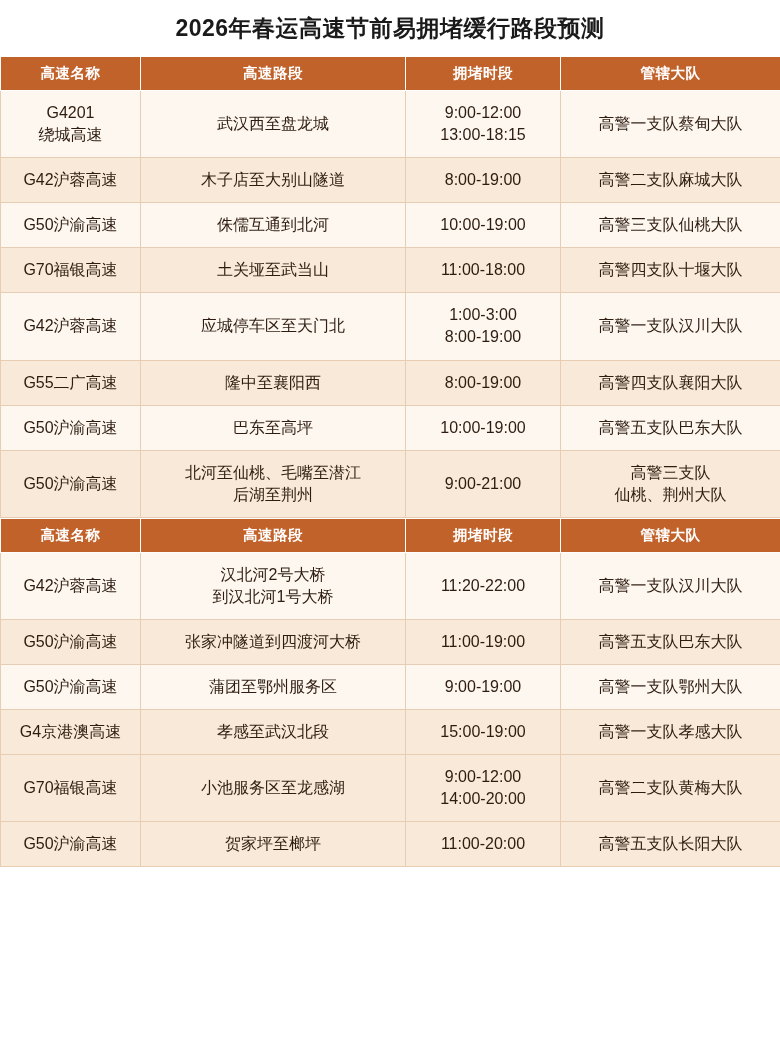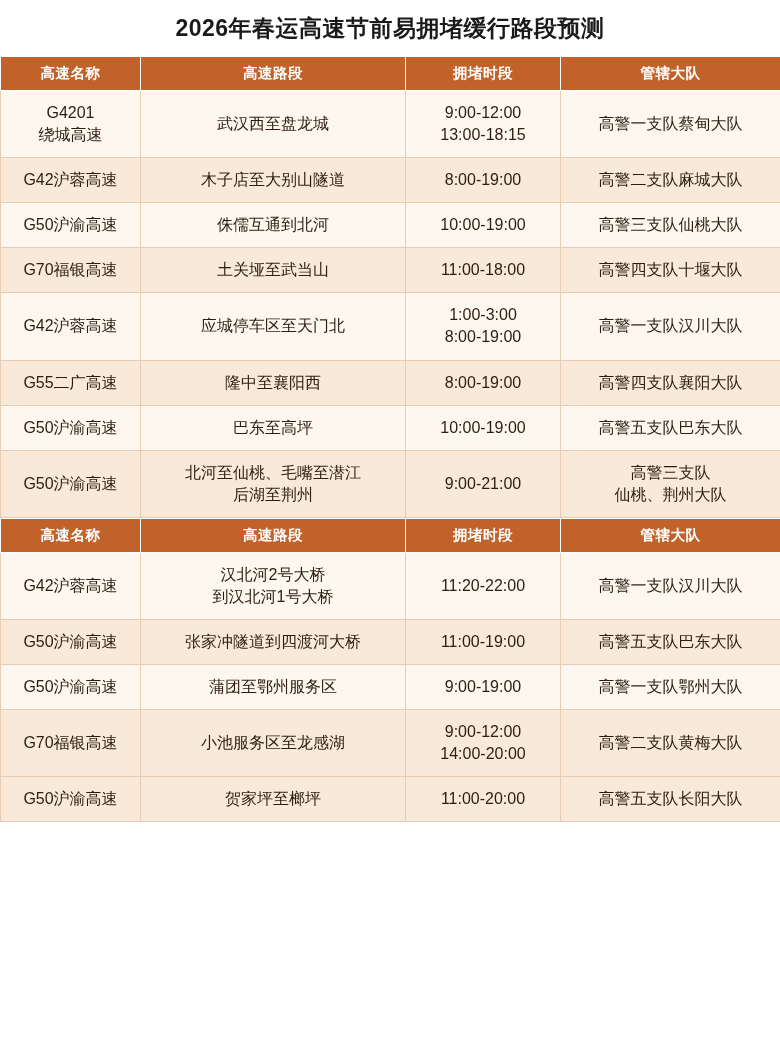--- a/index.html
+++ b/index.html
@@ -265,20 +265,34 @@
             </td>
             <td>
               <span class="cell-line nowrap">9:00-19:00</span>
             </td>
             <td>
               <span class="cell-line">高警一支队鄂州大队</span>
             </td>
           </tr>
           <tr class="alt">
             <td>
+              <span class="cell-line">G4京港澳高速</span>
+            </td>
+            <td>
+              <span class="cell-line">孝感至武汉北段</span>
+            </td>
+            <td>
+              <span class="cell-line nowrap">15:00-19:00</span>
+            </td>
+            <td>
+              <span class="cell-line">高警一支队孝感大队</span>
+            </td>
+          </tr>
+          <tr class="alt">
+            <td>
               <span class="cell-line">G70福银高速</span>
             </td>
             <td>
               <span class="cell-line">小池服务区至龙感湖</span>
             </td>
             <td>
               <span class="cell-line nowrap">9:00-12:00</span>
               <span class="cell-line nowrap">14:00-20:00</span>
             </td>
             <td>

